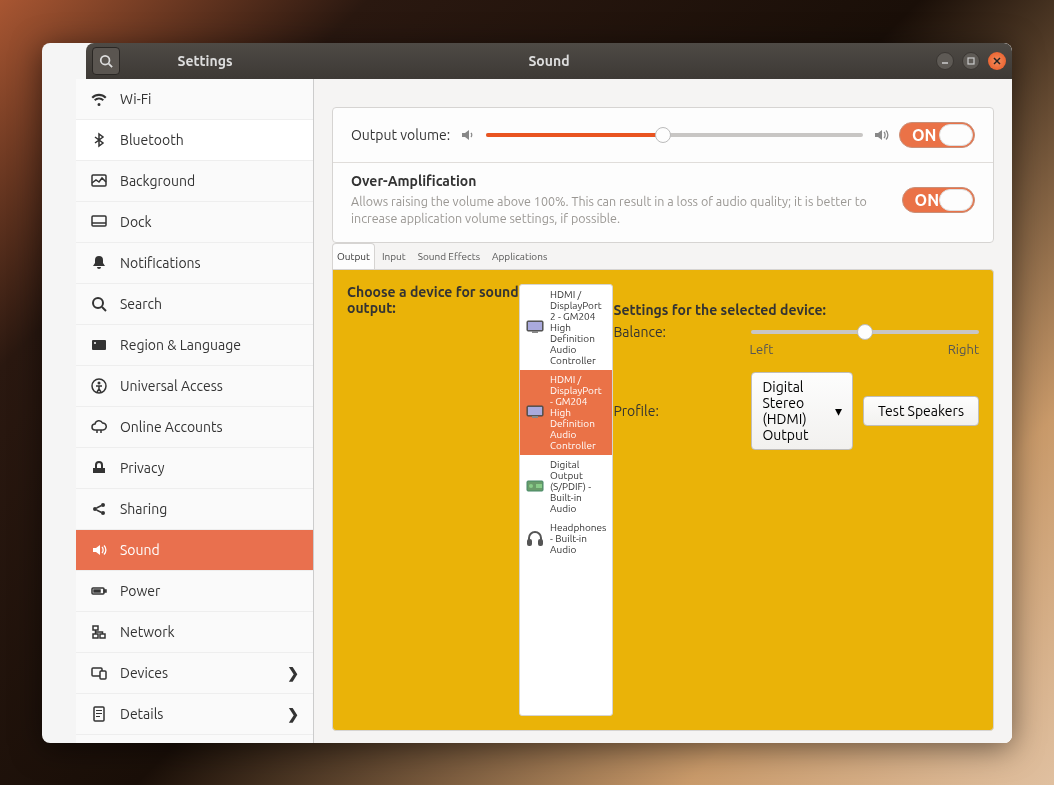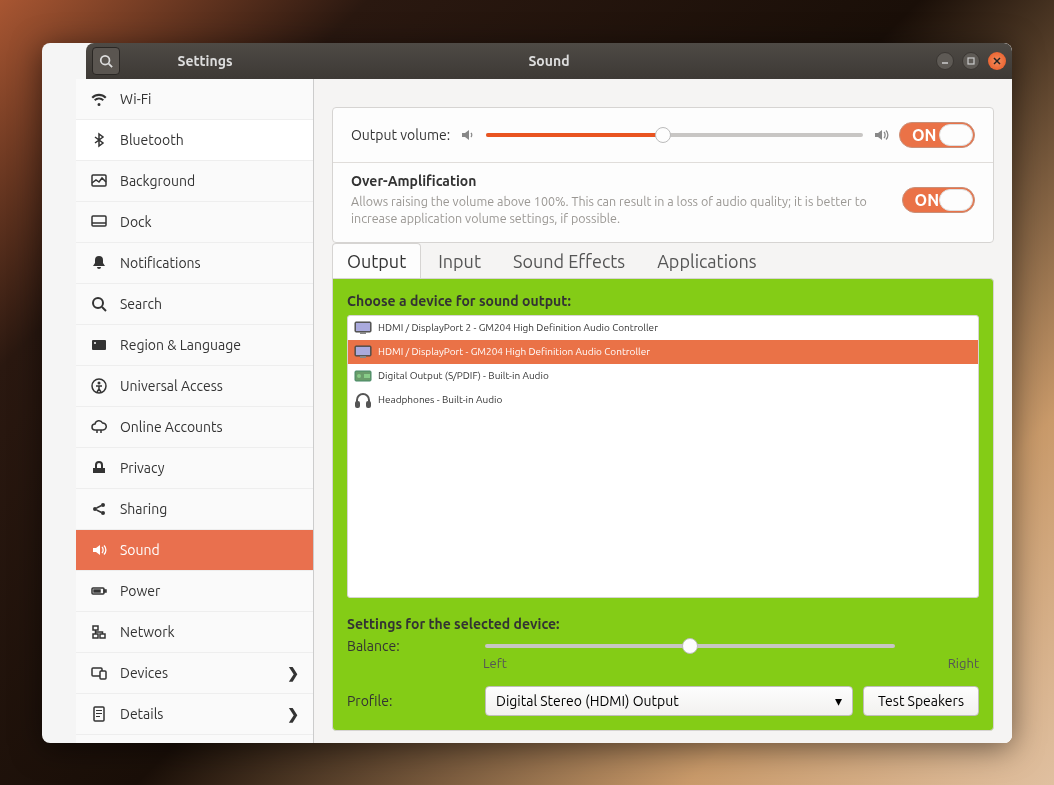--- a/index.html
+++ b/index.html
@@ -31,23 +31,23 @@
     .slider-thumb { position: absolute; width: 16px; height: 16px; background: #fdfdfd; border: 1px solid #bbb; border-radius: 50%; top: 50%; transform: translate(-50%,-50%); }
     .switch { width: 76px; height: 26px; border-radius: 13px; display: flex; align-items: center; position: relative; cursor: pointer; border: 1px solid #c98f78; }
     .switch-on { background: #ea7247; }
     .switch-label { color: #fff; font-size: 16px; font-weight: bold; }
     .switch-knob { width: 34px; height: 22px; background: #fdfdfd; border-radius: 11px; position: absolute; border: 1px solid #ddd; }
     .divider { border-top: 1px solid #e0ddda; margin: 14px -18px 10px -18px; }
     .overamp-title { font-size: 14px; font-weight: bold; color: #333; margin-bottom: 4px; }
     .overamp-desc { font-size: 12.5px; color: #9a9793; max-width: 550px; line-height: 1.4; }
     .overamp-row { display: flex; align-items: center; justify-content: space-between; gap: 20px; }
     .tabs { display: flex; gap: 2px; margin-bottom: -1px; }
-    .tab { padding: 7px 14px; font-size: 18px; color: #555; cursor: pointer; border: 1px solid transparent; border-radius: 4px 4px 0 0; }
+    .tab { padding: 7px 4px; font-size: 10px; color: #555; cursor: pointer; border: 1px solid transparent; border-radius: 4px 4px 0 0; }
     .tab.active { background: #fdfdfd; border-color: #d6d4d2 #d6d4d2 #fdfdfd #d6d4d2; color: #333; }
-    .tab-panel { background: #84cc16; border: 1px solid #d6d4d2; border-radius: 0 4px 4px 4px; padding: 14px; flex: 1; display: flex; flex-direction: column; }
+    .tab-panel { background: #eab308; border: 1px solid #d6d4d2; border-radius: 0 4px 4px 4px; padding: 14px; flex: 1; display: flex; flex-direction: row; }
     .section-title { font-size: 14px; font-weight: bold; color: #333; margin-bottom: 6px; }
     .device-list { border: 1px solid #d6d4d2; border-radius: 3px; background: #fff; flex: 1; min-height: 250px; }
     .device-item { display: flex; align-items: center; padding: 4px 6px; font-size: 10px; color: #333; cursor: pointer; gap: 6px; }
     .device-item.selected { background: #ea7247; color: #fff; }
     .device-icon { width: 18px; height: 16px; display: flex; align-items: center;}
     .settings-section { margin-top: 18px; }
     .balance-row { display: flex; align-items: center; gap: 10px; margin-top: 6px; }
     .balance-labels { display: flex; justify-content: space-between; font-size: 13px; color: #555; margin-left: 136px; margin-top: 2px; }
     .balance-label { width: 128px; font-size: 14px; color: #333; }
     .profile-row { display: flex; align-items: center; gap: 10px; margin-top: 16px; }

